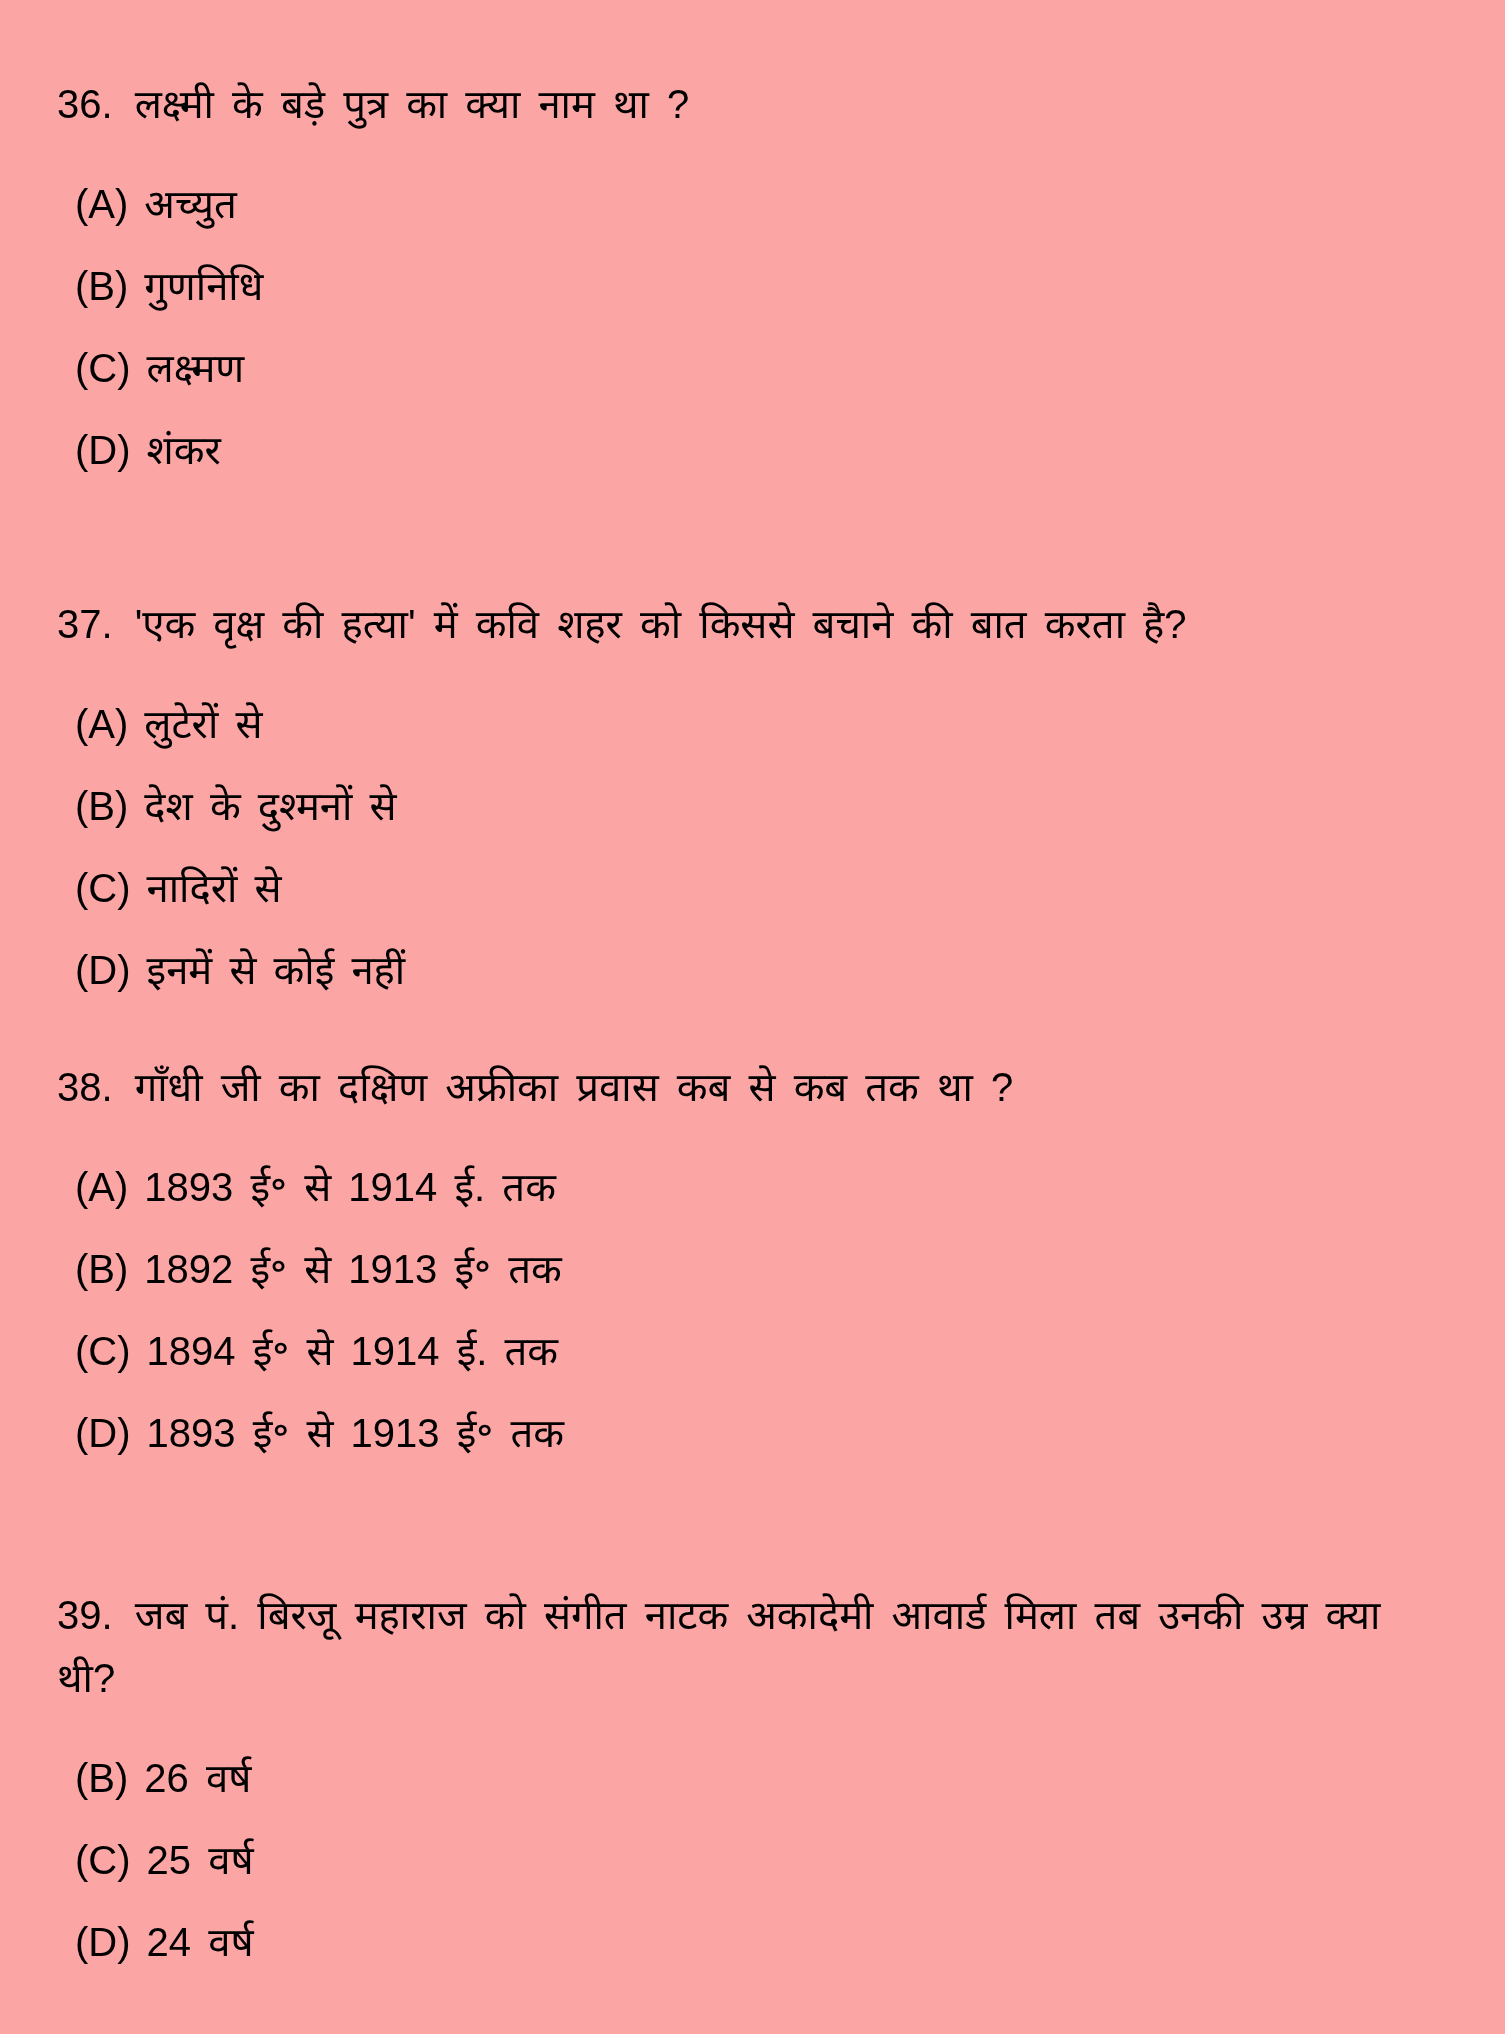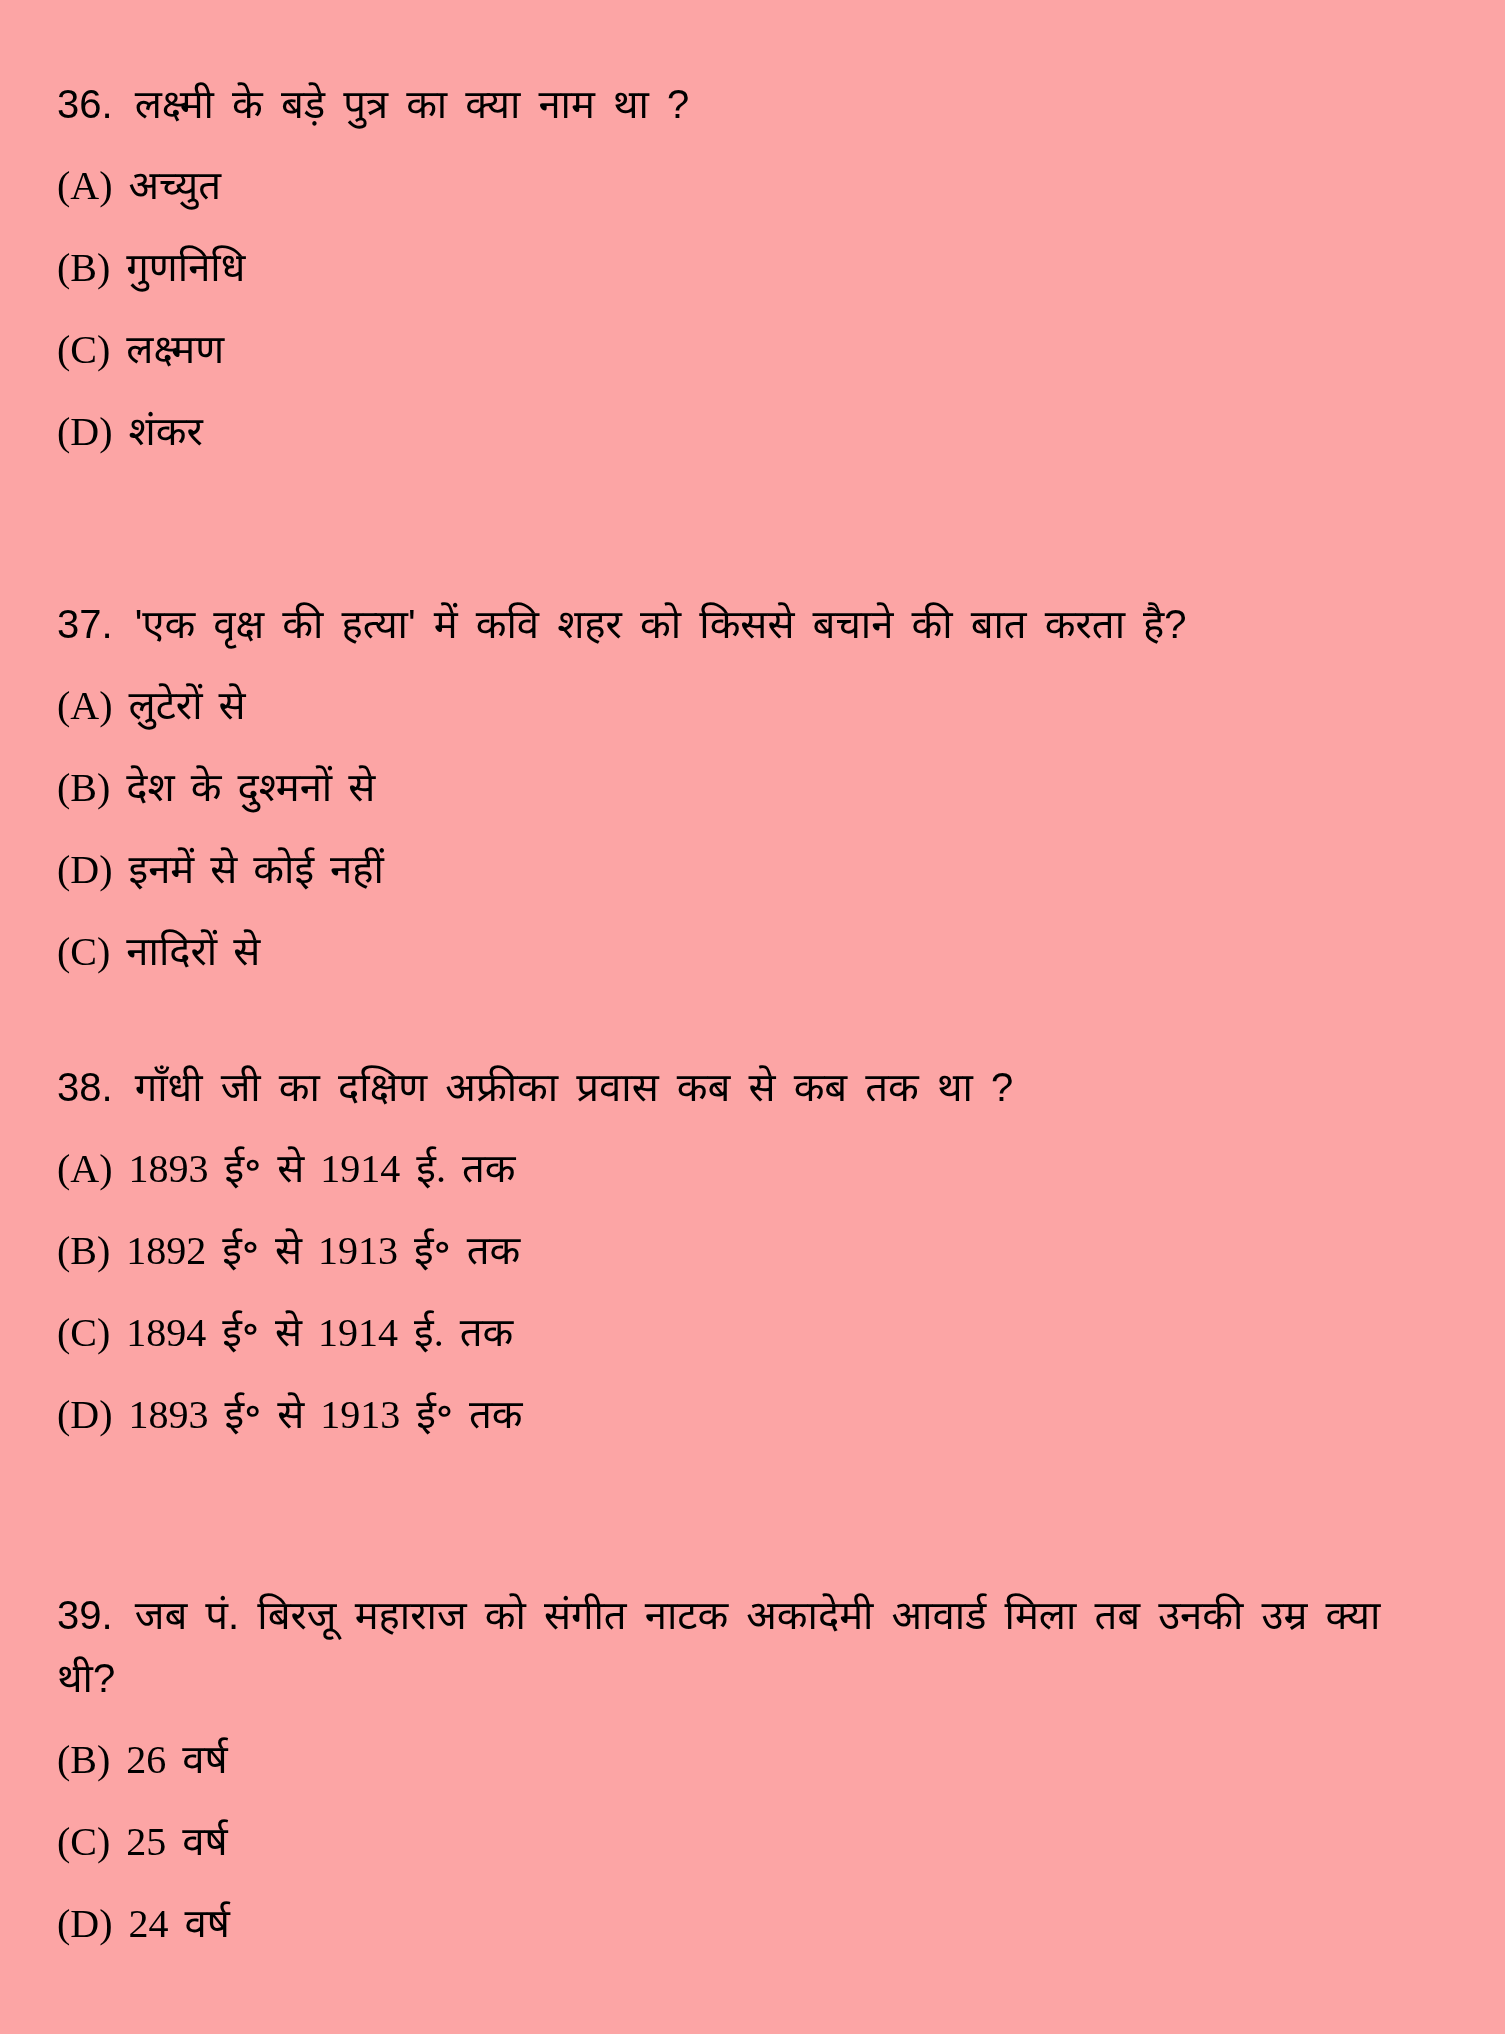--- a/index.html
+++ b/index.html
@@ -35,23 +35,22 @@
     padding-bottom: 9.5px;
     word-spacing: 7px;
     margin: 0;
     font-weight: normal;
   }
   .question-number {
     margin-right: 4px;
   }
   .options {
     list-style: none;
-    margin: 0;
+    margin: 18px;
     padding: 0;
-    font-family: Liberation Serif, serif;
   }
   .option {
     font-size: 40px;
     line-height: 82px;
     height: 82px;
     white-space: nowrap;
     word-spacing: 6px;
     cursor: default;
   }
   .option-label {
@@ -76,22 +75,22 @@
       <li class="option"><span class="option-label">(C)</span><span class="option-text">लक्ष्मण</span></li>
       <li class="option"><span class="option-label">(D)</span><span class="option-text">शंकर</span></li>
     </ul>
   </section>
 
   <section class="question-block" style="top:583px;">
     <p class="question-text"><span class="question-number">37.</span> <span>'एक वृक्ष की हत्या' में कवि शहर को किससे बचाने की बात करता है?</span></p>
     <ul class="options">
       <li class="option"><span class="option-label">(A)</span><span class="option-text">लुटेरों से</span></li>
       <li class="option"><span class="option-label">(B)</span><span class="option-text">देश के दुश्मनों से</span></li>
+      <li class="option"><span class="option-label">(C)</span><span class="option-text">नादिरों से</span></li>
       <li class="option"><span class="option-label">(D)</span><span class="option-text">इनमें से कोई नहीं</span></li>
-      <li class="option"><span class="option-label">(C)</span><span class="option-text">नादिरों से</span></li>
     </ul>
   </section>
 
   <section class="question-block" style="top:1046px;">
     <p class="question-text"><span class="question-number">38.</span> <span>गाँधी जी का दक्षिण अफ्रीका प्रवास कब से कब तक था ?</span></p>
     <ul class="options">
       <li class="option"><span class="option-label">(A)</span><span class="option-text">1893 ई॰ से 1914 ई. तक</span></li>
       <li class="option"><span class="option-label">(B)</span><span class="option-text">1892 ई॰ से 1913 ई॰ तक</span></li>
       <li class="option"><span class="option-label">(C)</span><span class="option-text">1894 ई॰ से 1914 ई. तक</span></li>
       <li class="option"><span class="option-label">(D)</span><span class="option-text">1893 ई॰ से 1913 ई॰ तक</span></li>

